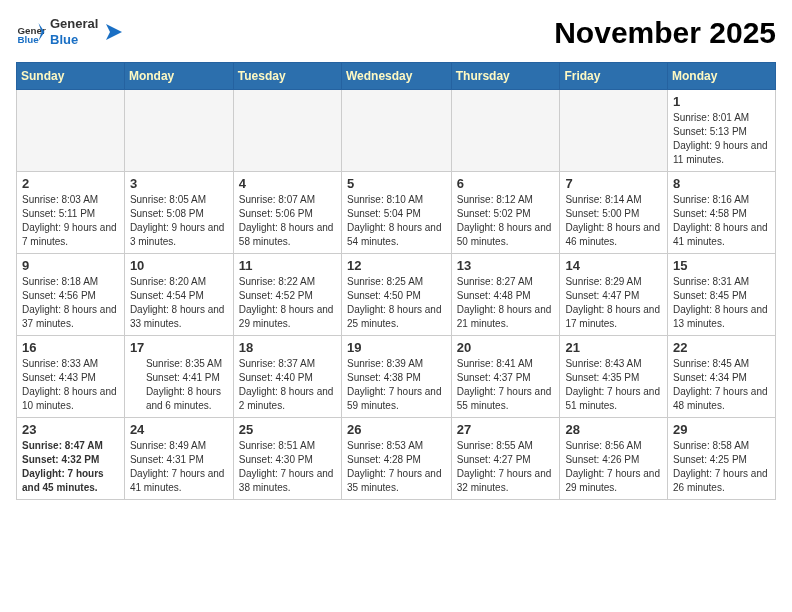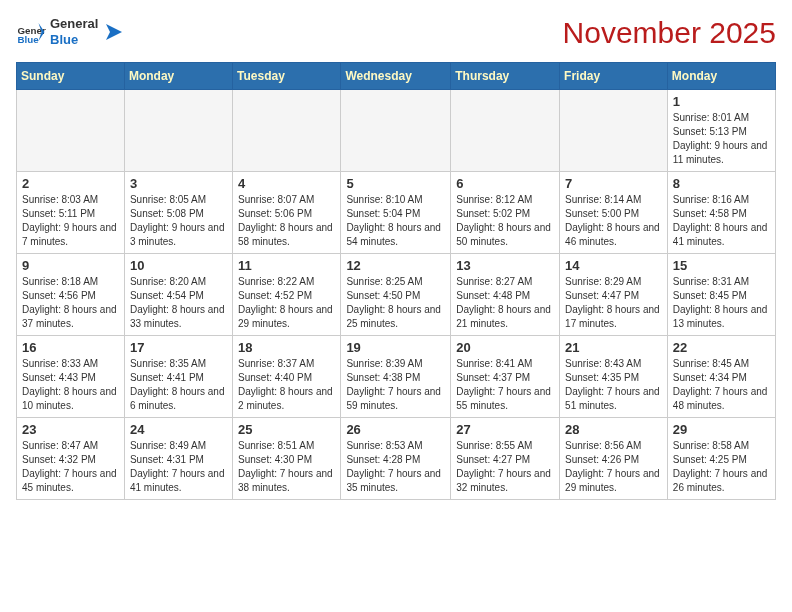--- a/index.html
+++ b/index.html
@@ -23,22 +23,22 @@
     }
     .logo-icon {
       width: 30px;
       height: 30px;
     }
     .title-area {
       text-align: right;
     }
     .month-title {
       font-size: 30px;
-      font-weight: normal;
-      color: #b91c1c;
+      font-weight: bold;
+      color: #000000;
     }
     .location {
       font-size: 14px;
       color: #555;
     }
     .calendar {
       width: 100%;
       border-collapse: collapse;
       border: 1px solid #ccc;
     }
@@ -226,21 +226,21 @@
       </tr>
       <tr>
         <td>
           <div class="day-number">16</div>
           <div class="day-info" style="white-space: pre-line;">Sunrise: 8:33 AM
 Sunset: 4:43 PM
 Daylight: 8 hours and 10 minutes.</div>
         </td>
         <td>
           <div class="day-number">17</div>
-          <div class="day-info" style="white-space: pre-line;">Sunrise: 8:35 AM
+          <div class="day-info" style="white-space: pre-line; margin-left: 16px;">Sunrise: 8:35 AM
 Sunset: 4:41 PM
 Daylight: 8 hours and 6 minutes.</div>
         </td>
         <td>
           <div class="day-number">18</div>
           <div class="day-info" style="white-space: pre-line;">Sunrise: 8:37 AM
 Sunset: 4:40 PM
 Daylight: 8 hours and 2 minutes.</div>
         </td>
         <td>
@@ -264,21 +264,21 @@
         <td>
           <div class="day-number">22</div>
           <div class="day-info" style="white-space: pre-line;">Sunrise: 8:45 AM
 Sunset: 4:34 PM
 Daylight: 7 hours and 48 minutes.</div>
         </td>
       </tr>
       <tr>
         <td>
           <div class="day-number">23</div>
-          <div class="day-info" style="white-space: pre-line;">Sunrise: 8:47 AM
+          <div class="day-info" style="white-space: pre-line; font-weight: bold;">Sunrise: 8:47 AM
 Sunset: 4:32 PM
 Daylight: 7 hours and 45 minutes.</div>
         </td>
         <td>
           <div class="day-number">24</div>
           <div class="day-info" style="white-space: pre-line;">Sunrise: 8:49 AM
 Sunset: 4:31 PM
 Daylight: 7 hours and 41 minutes.</div>
         </td>
         <td>

